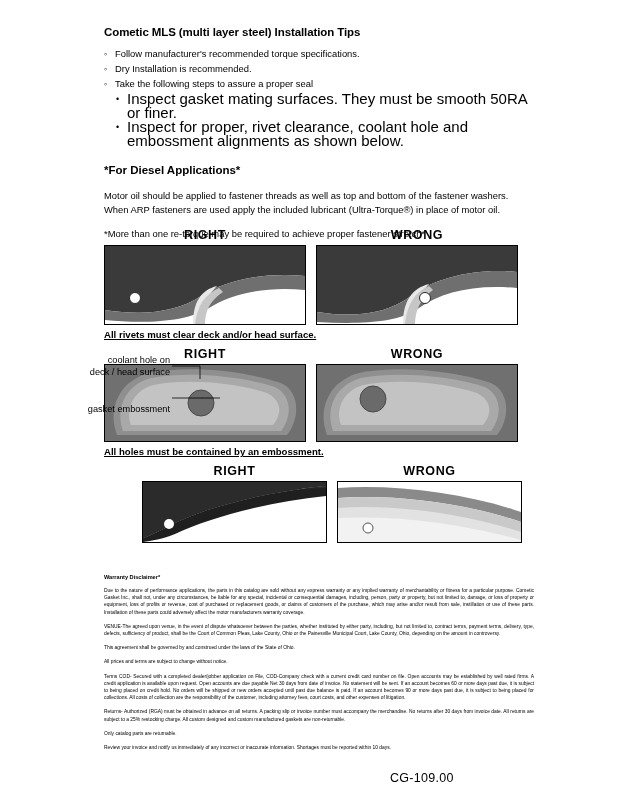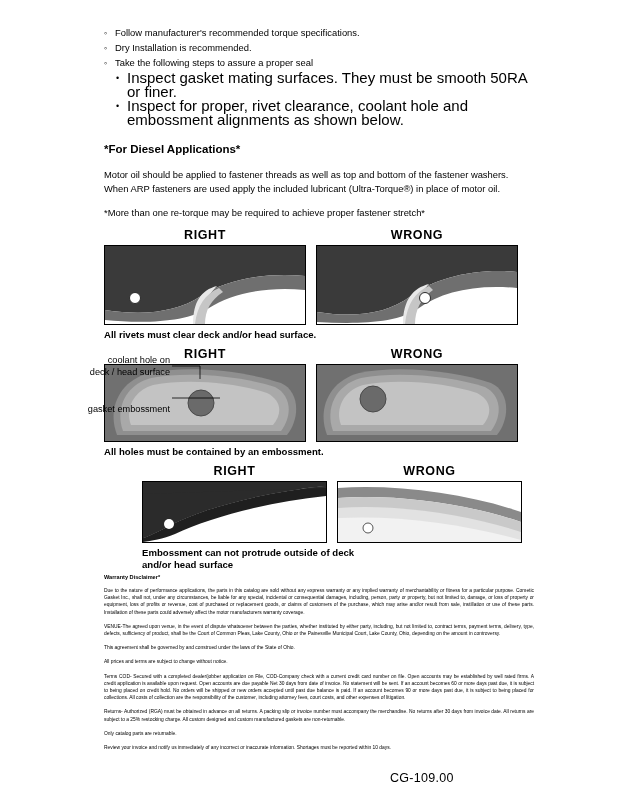--- a/index.html
+++ b/index.html
@@ -109,20 +109,21 @@
     border: 1px solid #000;
     position: relative;
     overflow: hidden;
     background: #ffffff;
   }
   .fig-caption {
     font-size: 9.6px;
     font-weight: bold;
     margin-top: 4px;
     line-height: 12px;
+    text-decoration: underline;
   }
 
   
   .group2 .fig-box { height: 78px; }
   .group3 .fig-row { margin-left: 38px; }
   .group3 .fig-labels { margin-left: 38px; }
   .group3 .fig-box { width: 185px; height: 62px; }
   .group3 .fig-labels .lbl { width: 185px; }
   .group3 .fig-caption { margin-left: 38px; }
 
@@ -169,20 +170,21 @@
     margin-top: 9px;
   }
   svg { display: block; }
 </style>
 </head>
 <body>
 
 <div class="page">
 
   <div class="content">
+    <h1 class="title">Cometic MLS (multi layer steel) Installation Tips</h1>
 
     <ul class="bullets">
       <li><span>Follow manufacturer's recommended torque specifications.</span></li>
       <li><span>Dry Installation is recommended.</span></li>
       <li>
         <span>Take the following steps to assure a proper seal</span>
         <ul class="subbullets">
           <li><span>Inspect gasket mating surfaces.  They must be smooth 50RA or finer.</span></li>
           <li><span>Inspect for proper, rivet clearance, coolant hole and embossment alignments as shown below.</span></li>
         </ul>
@@ -277,24 +279,20 @@
           <svg width="183" height="60" viewBox="0 0 183 60">
             <rect x="0" y="0" width="183" height="60" fill="#ffffff"></rect>
             <path d="M0,6 C60,2 130,12 183,30 L183,40 C130,22 60,12 0,16 Z" fill="#8a8a8a"></path>
             <path d="M0,16 C60,12 130,22 183,40 L183,60 L0,60 Z" fill="#c9c9c9"></path>
             <path d="M0,26 C60,22 128,32 183,50 L183,60 L0,60 Z" fill="#e2e2e2"></path>
             <path d="M0,36 C60,33 126,42 183,58 L183,60 L0,60 Z" fill="#f2f2f2"></path>
             <circle cx="30" cy="46" r="5" fill="#ffffff" stroke="#555" stroke-width="1"></circle>
           </svg>
         </div>
       </div>
-      <div class="fig-caption">
-        <span>Embossment can not protrude outside of deck</span><br>
-        <span>and/or head surface</span>
-      </div>
     </div>
 
     <div class="callouts">
       <div class="callout" style="left:-44px; top:110px; width:110px;">
         <span>coolant hole on</span><br>
         <span>deck / head surface</span>
       </div>
       <div class="callout" style="left:-44px; top:148px; width:110px;margin-top:11px;">
         <span>gasket embossment</span>
       </div>

